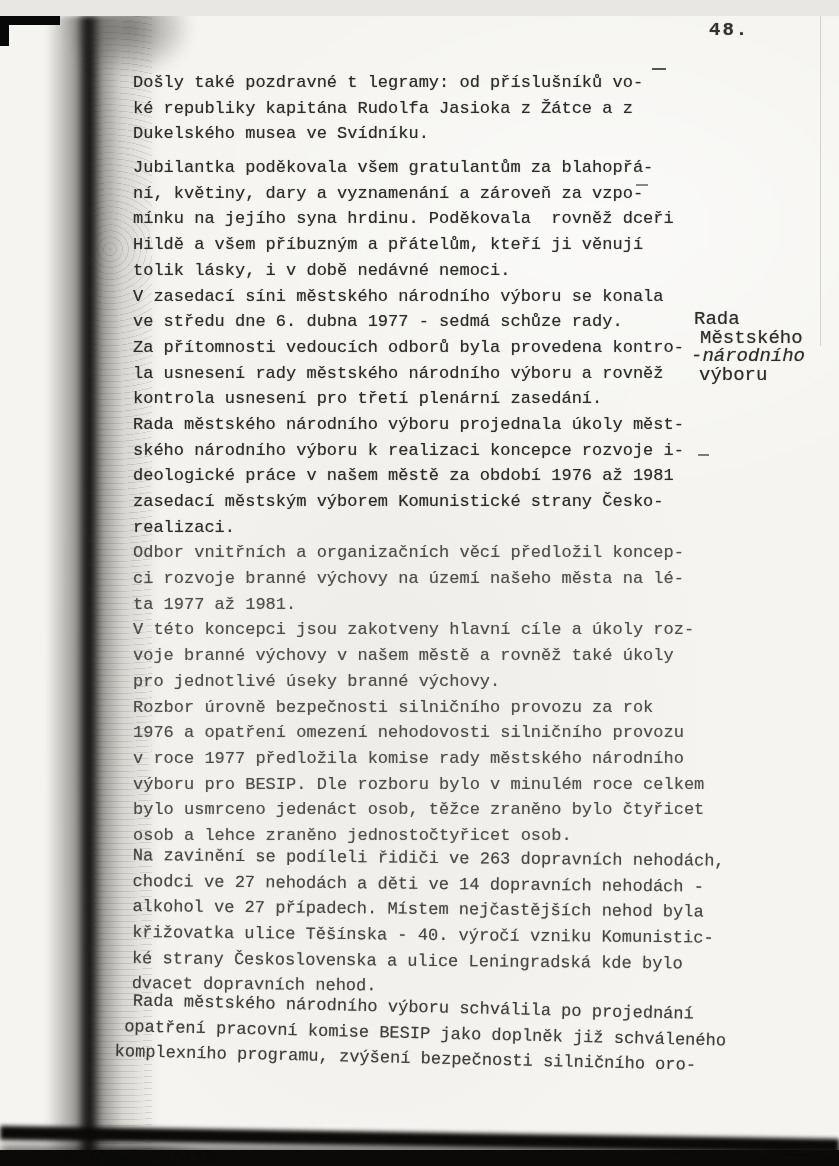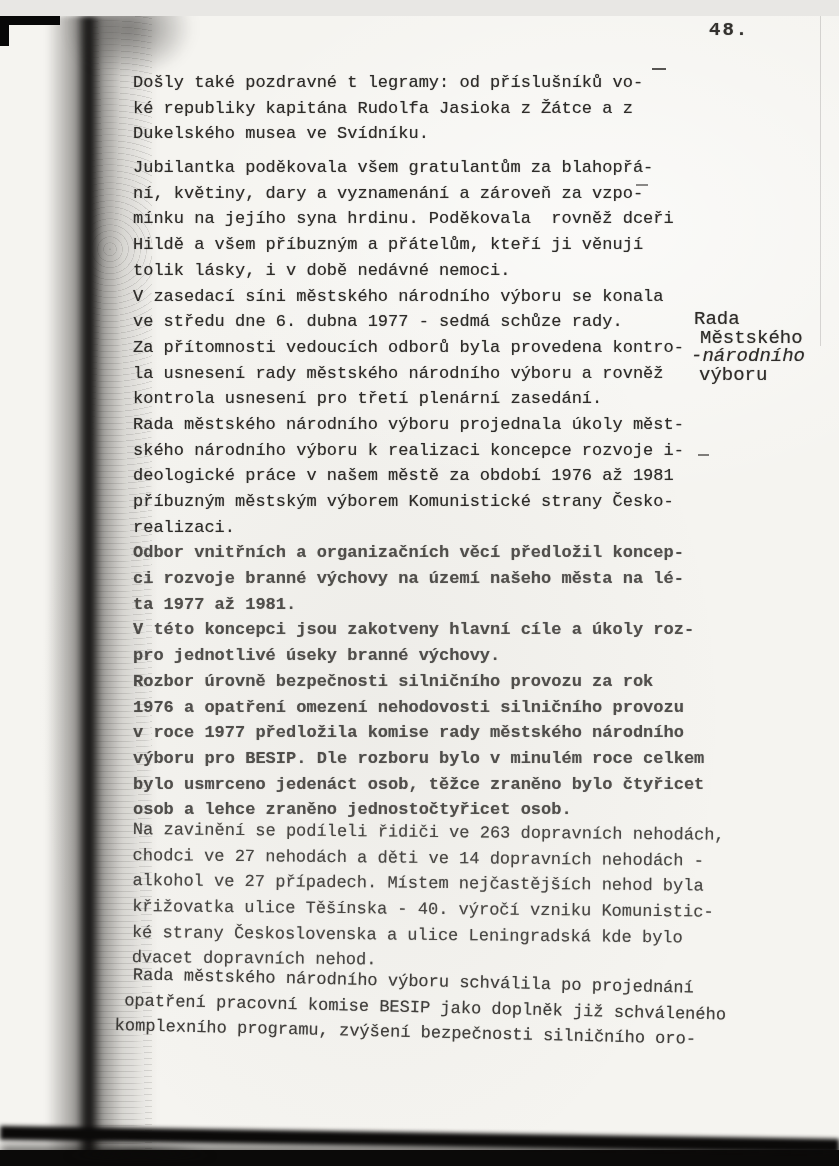--- a/index.html
+++ b/index.html
@@ -69,21 +69,21 @@
     color:#33312e; text-shadow:0 0 1px rgba(51,49,46,0.5);
   }
   .text-block { position:absolute; left:133px; top:54px; width:620px; }
   .para { margin:0; }
   .tline {
     height:25.7px; line-height:25.7px; white-space:pre;
     font-size:17px;
     text-shadow:0 0 1px rgba(46,44,41,0.55);
   }
   .p2 { margin-top:8px; }
-  .p5, .p6, .p7 { opacity:0.82;font-weight:bold; }
+  .p5, .p6, .p7 { opacity:0.82; }
   .p8 { opacity:0.86; transform:rotate(0.55deg); transform-origin:100% 0; }
   .p9 { opacity:0.9; transform:rotate(1.35deg); transform-origin:100% 0; }
   .p9 .tline:nth-child(2) { margin-left:-8px; }
   .p9 .tline:nth-child(3) { margin-left:-17px; }
 
   .margin-note { position:absolute; left:694px; top:294px; width:140px; }
   .margin-note .tline { height:18.5px; line-height:18.5px; font-size:19px; }
   .margin-note .tline:nth-child(2) { margin-left:6px; }
   .margin-note .tline:nth-child(3) { margin-left:-3px;font-style:italic; }
   .margin-note .tline:nth-child(4) { margin-left:5px; }
@@ -122,30 +122,31 @@
         <div class="tline">V zasedací síni městského národního výboru se konala</div>
         <div class="tline">ve středu dne 6. dubna 1977 - sedmá schůze rady.</div>
         <div class="tline">Za přítomnosti vedoucích odborů byla provedena kontro-</div>
         <div class="tline">la usnesení rady městského národního výboru a rovněž</div>
         <div class="tline">kontrola usnesení pro třetí plenární zasedání.</div>
       </div>
     <div class="para p4">
         <div class="tline">Rada městského národního výboru projednala úkoly měst-</div>
         <div class="tline">ského národního výboru k realizaci koncepce rozvoje i-</div>
         <div class="tline">deologické práce v našem městě za období 1976 až 1981</div>
-        <div class="tline">příbuzným městským výborem Komunistické strany Česko-</div>
+        <div class="tline">zasedací městským výborem Komunistické strany Česko-</div>
         <div class="tline">realizaci.</div>
       </div>
     <div class="para p5">
         <div class="tline">Odbor vnitřních a organizačních věcí předložil koncep-</div>
         <div class="tline">ci rozvoje branné výchovy na území našeho města na lé-</div>
         <div class="tline">ta 1977 až 1981.</div>
       </div>
     <div class="para p6">
         <div class="tline">V této koncepci jsou zakotveny hlavní cíle a úkoly roz-</div>
+        <div class="tline">voje branné výchovy v našem městě a rovněž také úkoly</div>
         <div class="tline">pro jednotlivé úseky branné výchovy.</div>
       </div>
     <div class="para p7">
         <div class="tline">Rozbor úrovně bezpečnosti silničního provozu za rok</div>
         <div class="tline">1976 a opatření omezení nehodovosti silničního provozu</div>
         <div class="tline">v roce 1977 předložila komise rady městského národního</div>
         <div class="tline">výboru pro BESIP. Dle rozboru bylo v minulém roce celkem</div>
         <div class="tline">bylo usmrceno jedenáct osob, těžce zraněno bylo čtyřicet</div>
         <div class="tline">osob a lehce zraněno jednostočtyřicet osob.</div>
       </div>

